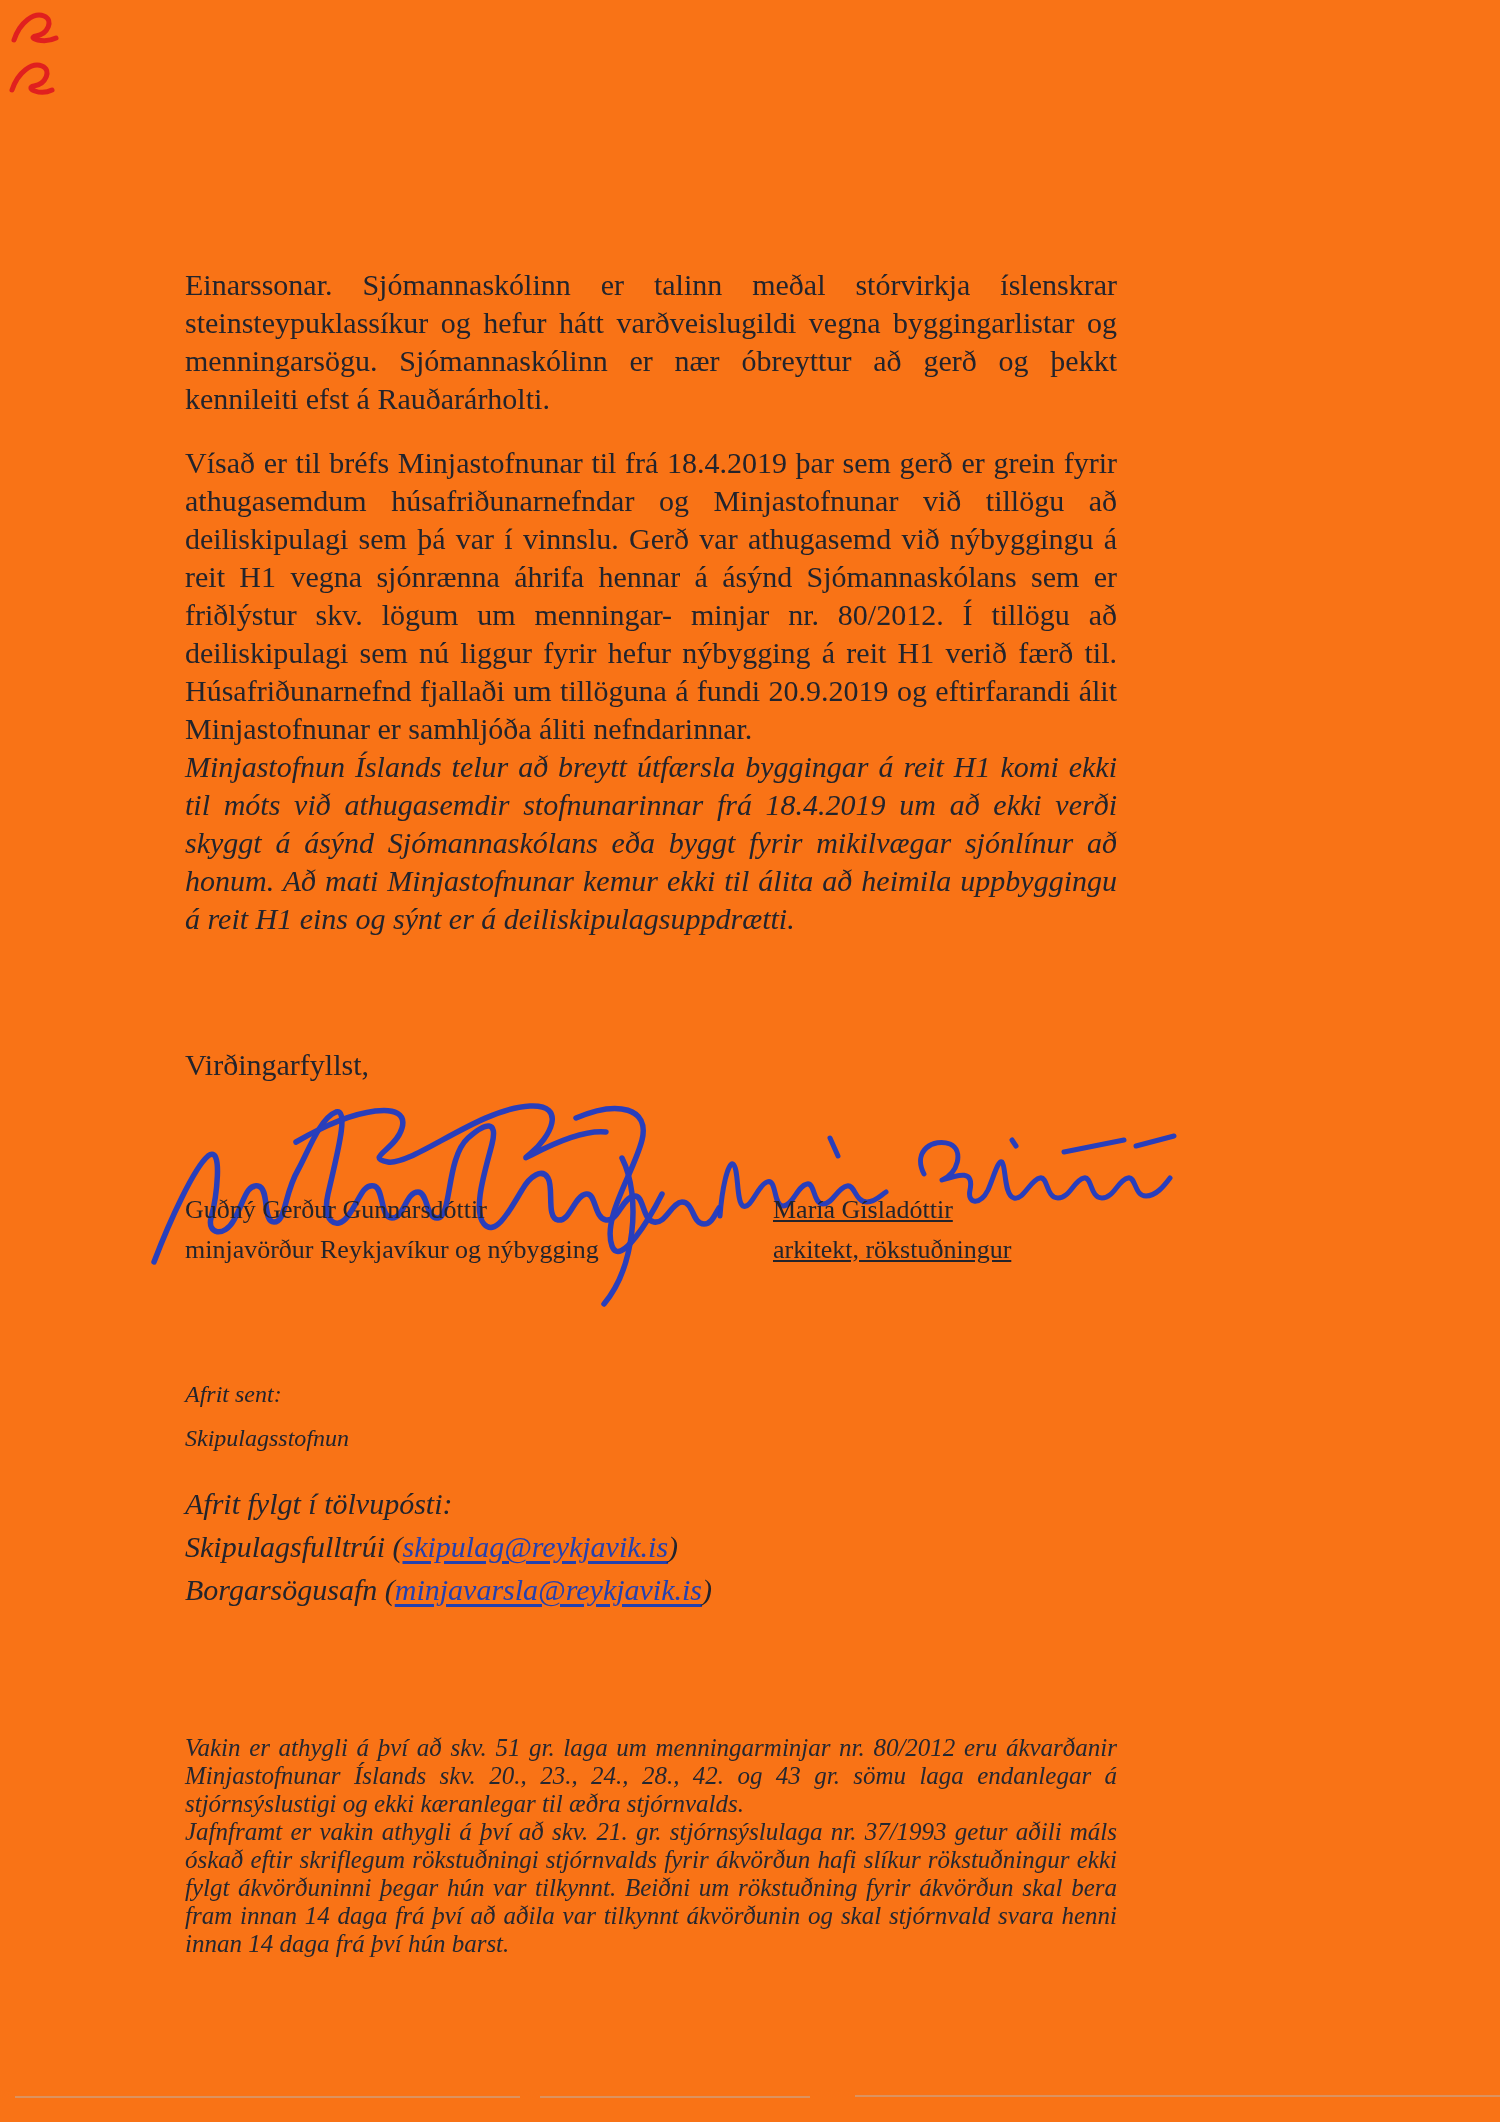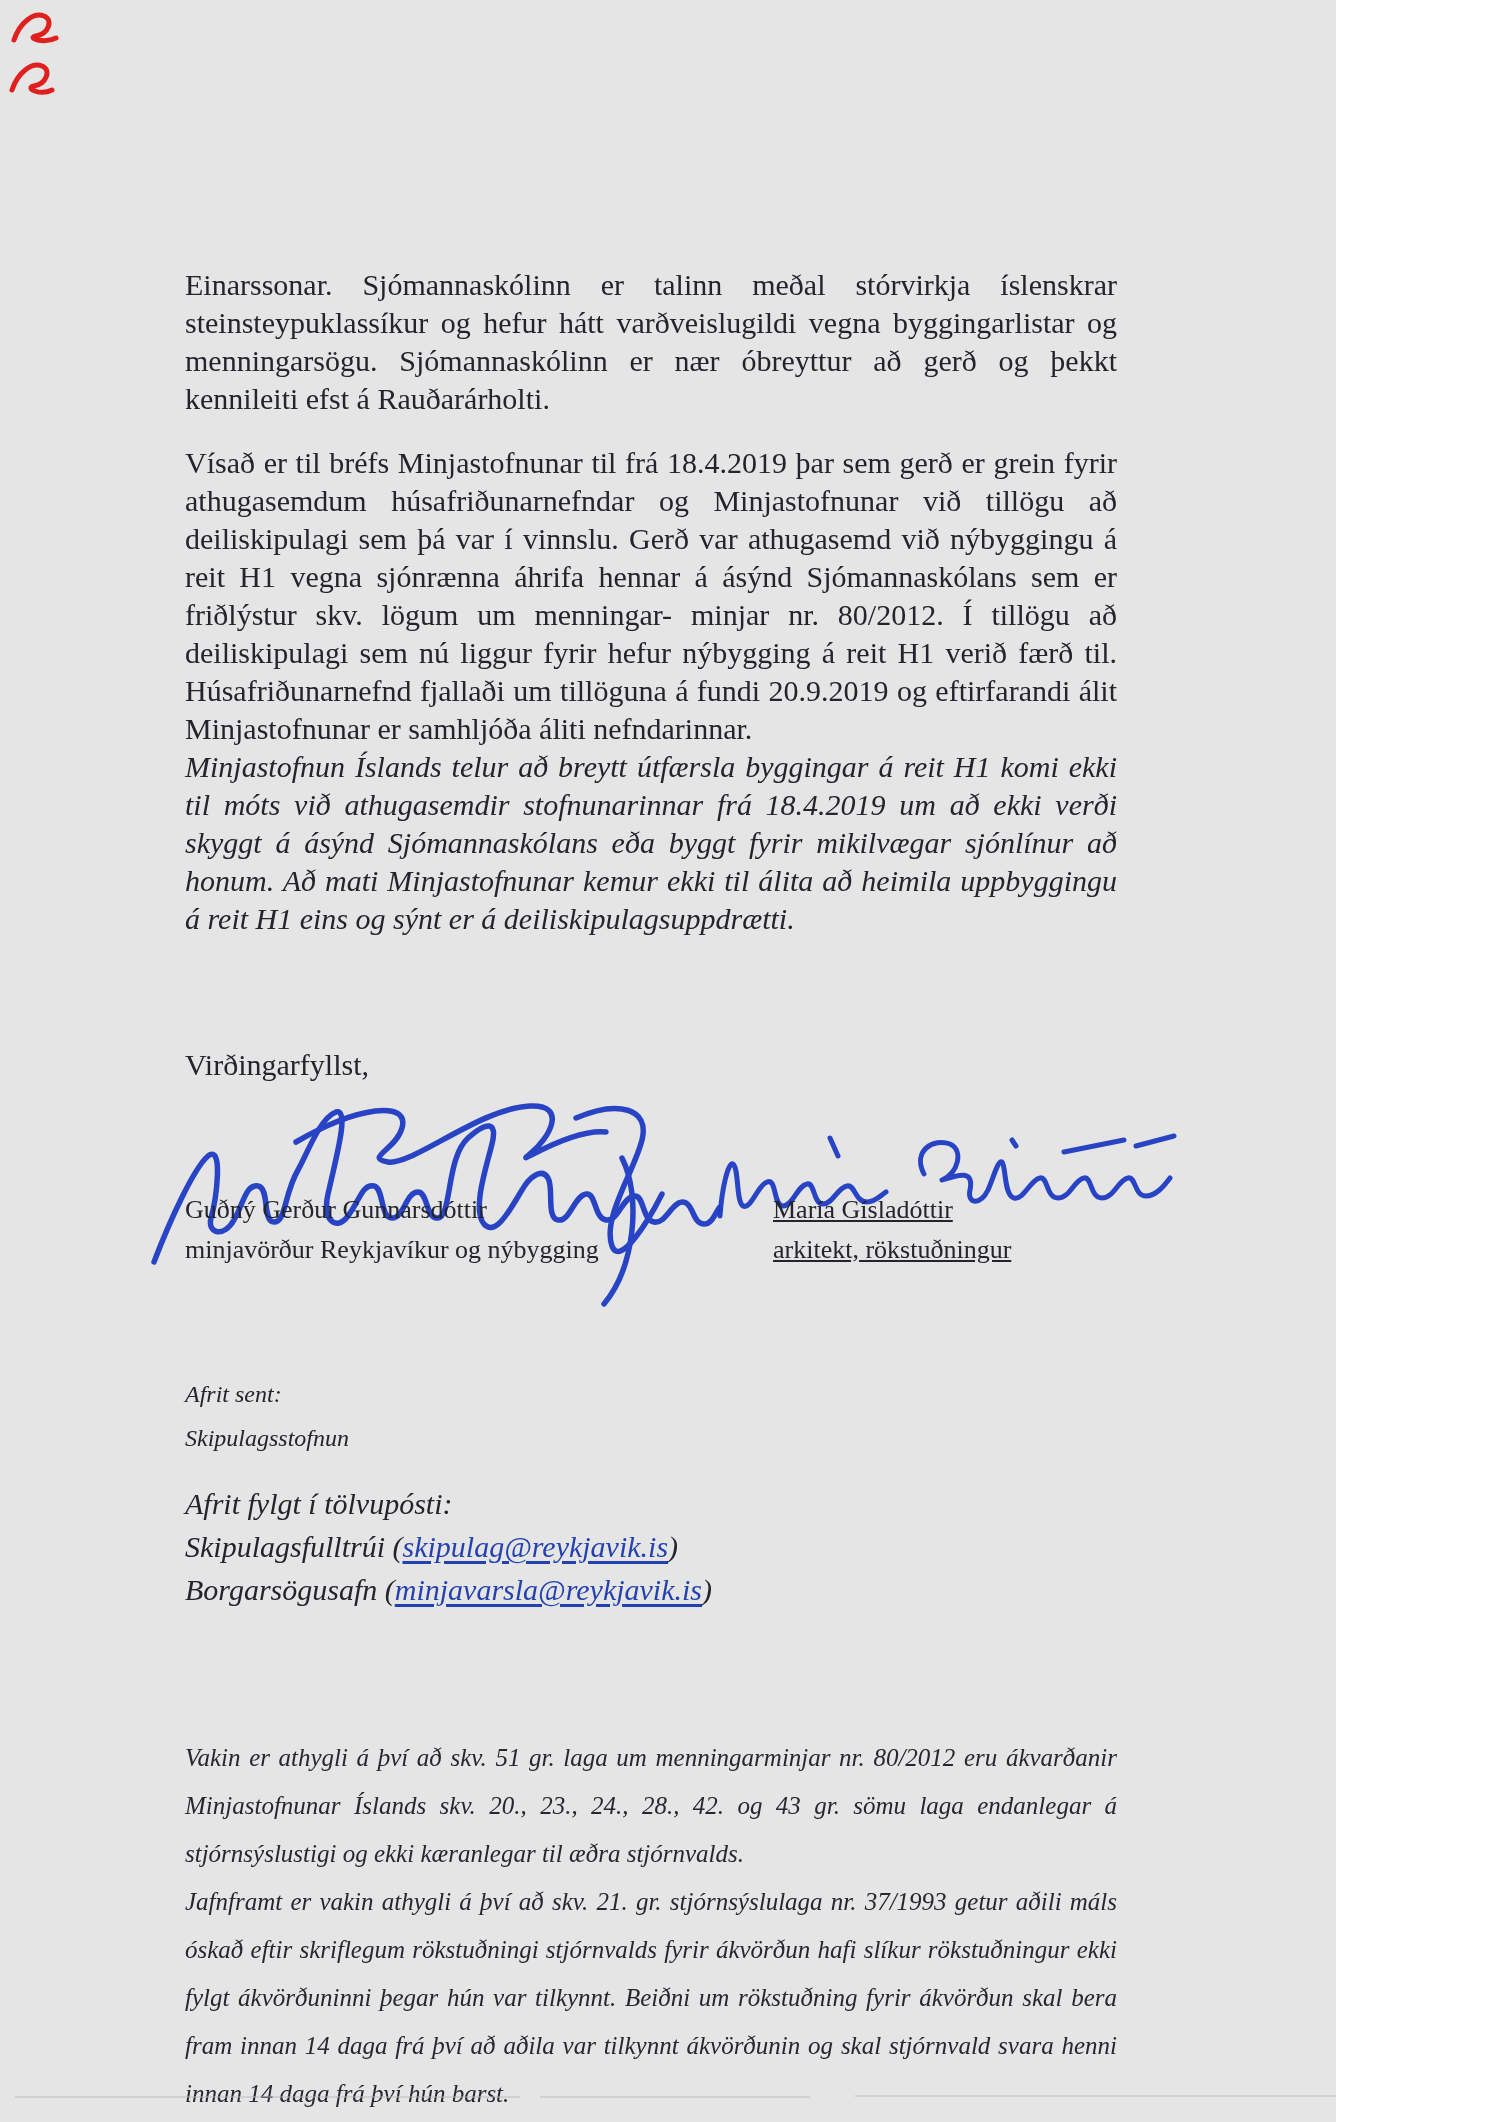--- a/index.html
+++ b/index.html
@@ -1,20 +1,20 @@
 <!DOCTYPE html>
 <html><head>
 <meta charset="utf-8">
 <style>
   html,body{margin:0;padding:0;background:#ffffff;}
   .page{
     position:relative;
-    width:1336px;
+    width:1500px;
     height:2122px;
-    background:#e5e5e5;
+    background:#f97316;
     overflow:hidden;
     font-family:"Liberation Serif", serif;
     color:#23242c;
   }
   .abs{position:absolute;}
   .bodytext{
     font-size:30px;
     line-height:38px;
     text-align:justify;
     color:#23242c;
@@ -27,21 +27,21 @@
   .copyblock p{margin:0;font-size:24px;line-height:44px;font-style:italic;}
   .copyblock2 p{margin:0;font-size:30px;line-height:43px;font-style:italic;}
   .email-link{
     text-decoration:underline;
     text-underline-offset:4px;
     cursor:pointer;
   }
   .footnote p{
     margin:0;
     font-size:25px;
-    line-height:48px;
+    line-height:28px;
     font-style:italic;
     text-align:justify;
     color:#26272f;
   }
   .scanline{height:2px;opacity:.45;background:#b9b9b9;}
   svg{display:block;}
 </style>
 </head>
 <body>
 

